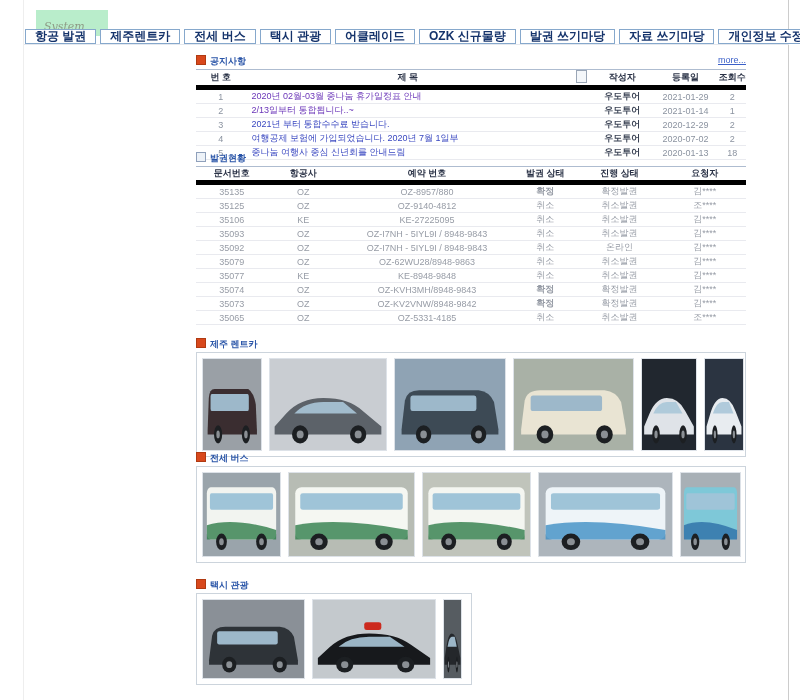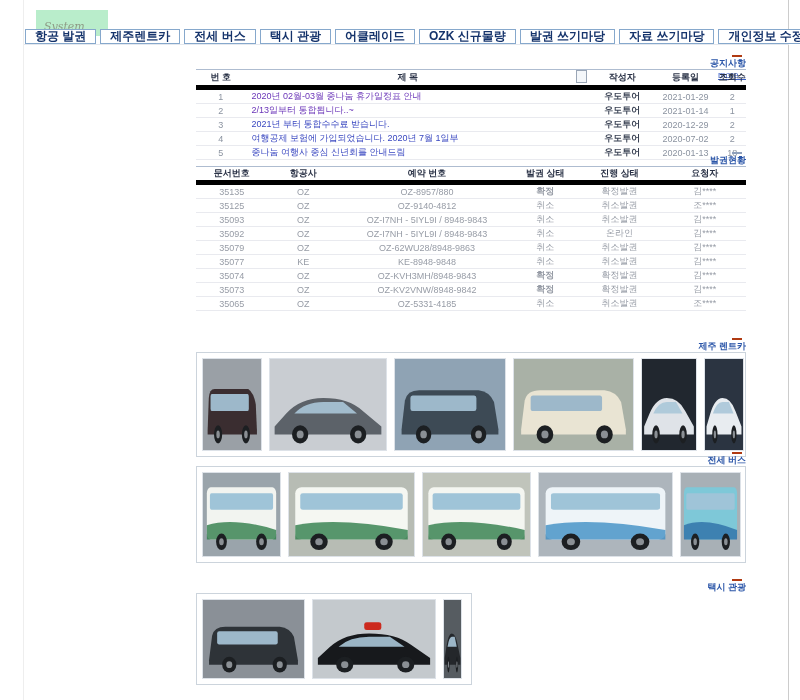--- a/index.html
+++ b/index.html
@@ -10,21 +10,21 @@
   .logo{position:absolute;left:12px;top:10px;width:72px;height:26px;background:#b9edcb;
         display:flex;align-items:flex-end;padding:0 0 3px 8px;box-sizing:border-box;cursor:pointer;}
   .logo span{font-family:"DejaVu Serif",serif;font-style:italic;font-size:11px;color:#8e9b85;}
   
   .nav{position:absolute;left:0;top:29px;width:764px;height:15px;display:flex;gap:4px;
        border-bottom:1px solid #e4e8ee;padding-left:1px;}
   .nav .tab{border:1px solid #86a8cc;background:#fff;color:#15336b;font-weight:bold;font-size:12px;
             height:13px;line-height:13px;padding:0 9px;text-align:right;white-space:nowrap;cursor:pointer;}
   
   .section{position:absolute;left:172px;width:550px;}
-  .sec-head{display:flex;align-items:flex-end;height:12px;margin-bottom:2px;flex-direction:column;}
+  .sec-head{display:flex;align-items:flex-start;height:12px;margin-bottom:2px;}
   .bullet{width:8px;height:8px;background:#d8481c;border:1px solid #b03a12;display:inline-block;margin-right:4px;}
   .bullet.gray{background:#edf2f8;border:1px solid #8fa0bb;}
   .sec-title{font-size:9px;font-weight:bold;color:#2a55a8;}
   .more{margin-left:auto;font-size:9px;color:#3a5fc8;text-decoration:underline;cursor:pointer;}
   
   table{width:100%;border-collapse:collapse;table-layout:fixed;}
   th{font-size:9px;font-weight:bold;color:#2b3347;border-top:1px solid #aebcd0;border-bottom:5px solid #000000;
      height:13px;padding:0;white-space:nowrap;overflow:hidden;}
   td{font-size:9px;color:#8b93a0;border-bottom:1px solid #e9eaef;height:12px;padding:0;text-align:center;
      white-space:nowrap;overflow:hidden;}
@@ -176,20 +176,28 @@
           </tr>
           <tr>
             <td>35125</td>
             <td>OZ</td>
             <td>OZ-9140-4812</td>
             <td>취소</td>
             <td>취소발권</td>
             <td>조****</td>
           </tr>
           <tr>
+            <td>35106</td>
+            <td>KE</td>
+            <td>KE-27225095</td>
+            <td>취소</td>
+            <td>취소발권</td>
+            <td>김****</td>
+          </tr>
+          <tr>
             <td>35093</td>
             <td>OZ</td>
             <td>OZ-I7NH - 5IYL9I / 8948-9843</td>
             <td>취소</td>
             <td>취소발권</td>
             <td>김****</td>
           </tr>
           <tr>
             <td>35092</td>
             <td>OZ</td>

